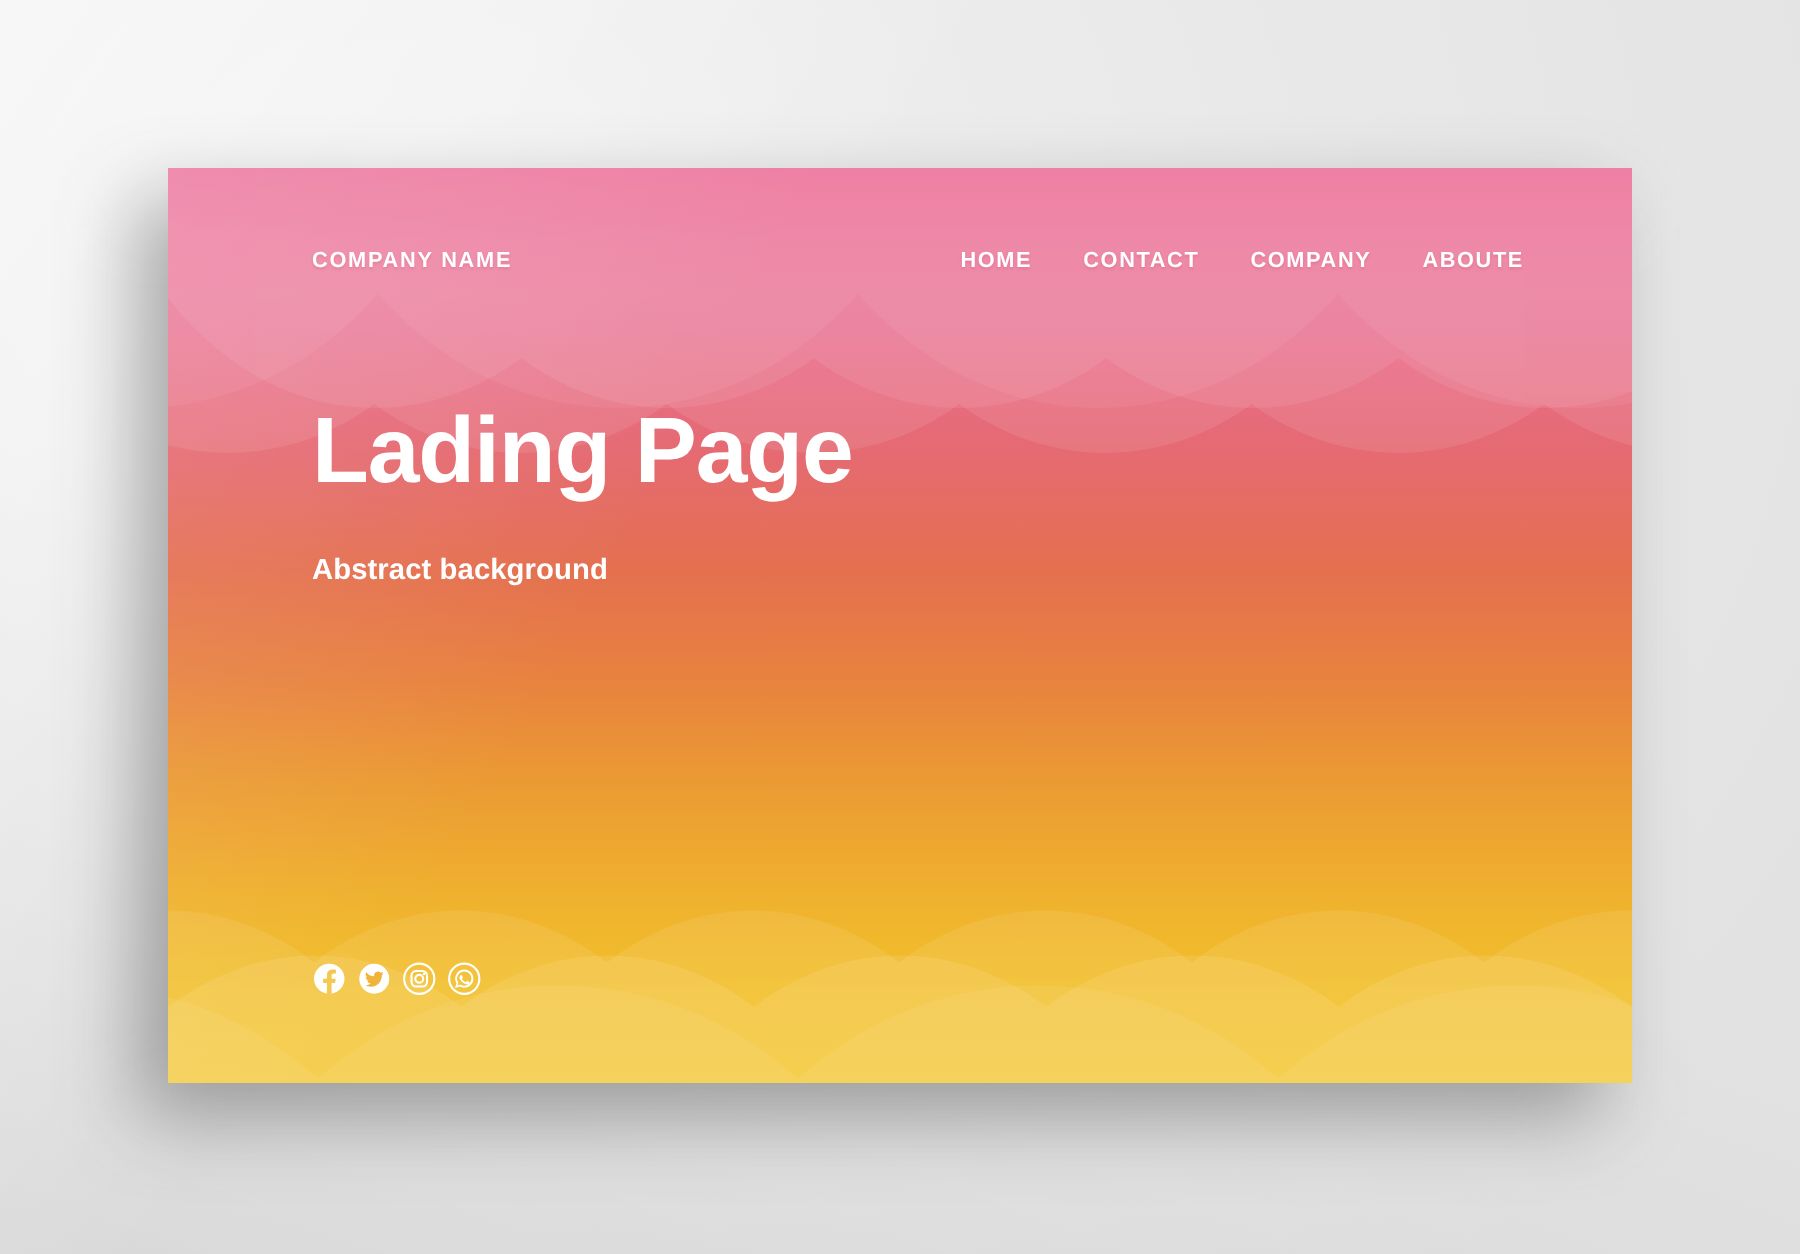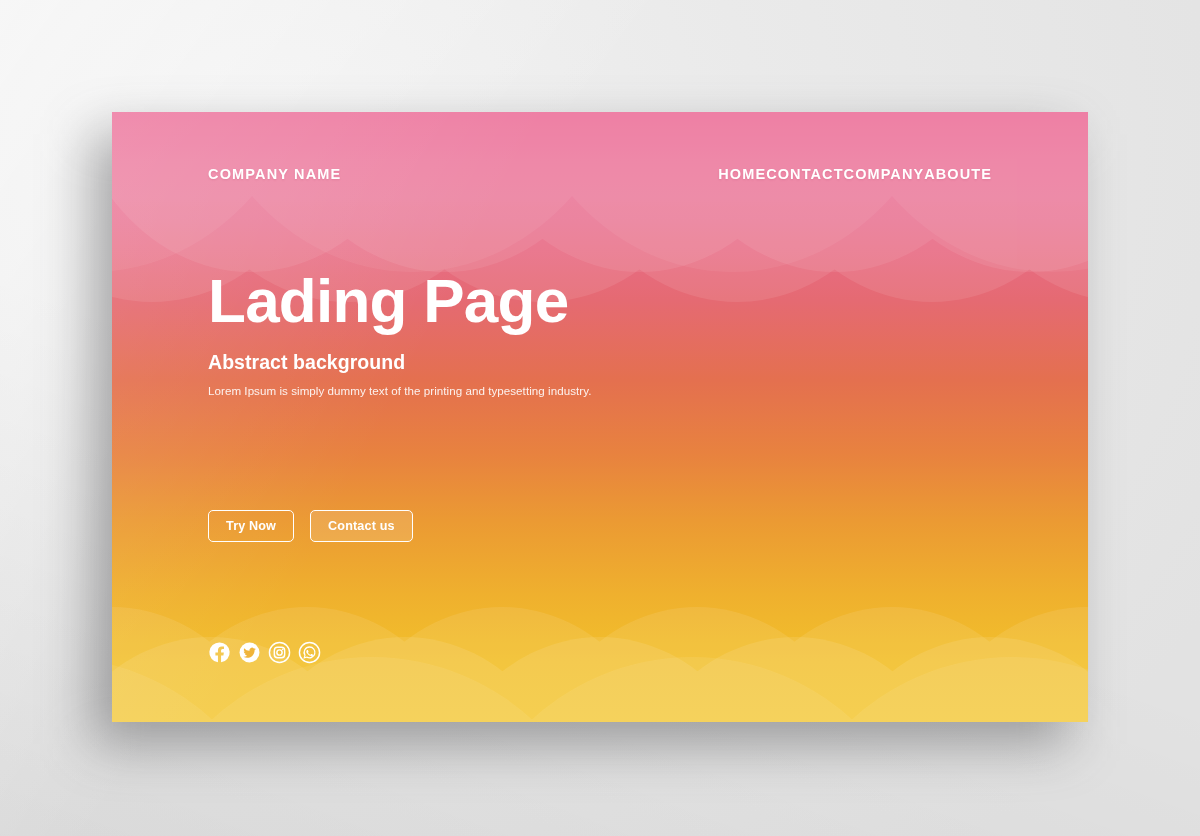--- a/index.html
+++ b/index.html
@@ -98,34 +98,35 @@
   }
 
   
   .navbar {
     position: absolute;
     left: 0; right: 0;
     top: 48px;
     height: 28px;
     display: flex;
     align-items: center;
-    padding: 0 96px 0 96px;
+    padding: 0 72px 0 96px;
   }
   .brand {
     color: #ffffff;
     font-size: 14.5px;
     font-weight: 700;
     letter-spacing: 0.08em;
     white-space: nowrap;
     text-shadow: 0 1px 2px rgba(190,60,100,0.22);
   }
   .nav-links {
     margin-left: auto;
     display: flex;
     align-items: center;
+    gap: 34px;
   }
   .nav-link {
     color: #ffffff;
     font-size: 14.5px;
     font-weight: 700;
     letter-spacing: 0.075em;
     white-space: nowrap;
     text-decoration: none;
     cursor: pointer;
     text-shadow: 0 1px 2px rgba(190,60,100,0.22);
@@ -137,28 +138,28 @@
     left: 96px;
     top: 157px;
     width: 680px;
   }
   .hero-title {
     color: #ffffff;
     font-size: 62px;
     line-height: 1.04;
     font-weight: 700;
     letter-spacing: -0.012em;
-    margin-bottom: 18px;
+    margin-bottom: 36px;
   }
   .hero-sub {
     color: #ffffff;
     font-size: 19.5px;
     font-weight: 700;
     letter-spacing: 0.003em;
-    margin-bottom: 8px;
+    margin-bottom: 26px;
   }
   .hero-body {
     color: rgba(255,255,255,0.90);
     font-size: 11.6px;
     line-height: 1.60;
     font-weight: 400;
     letter-spacing: 0.004em;
     max-width: 634px;
   }
   .hero-body p { margin: 0; }
@@ -287,28 +288,23 @@
           <a class="nav-link">CONTACT</a>
           <a class="nav-link">COMPANY</a>
           <a class="nav-link">ABOUTE</a>
         </div>
       </nav>
 
       <div class="hero">
         <h1 class="hero-title">Lading Page</h1>
         <h2 class="hero-sub">Abstract background</h2>
         <div class="hero-body">
-          <p>Lorem Ipsum is simply dummy text of the printing and typesetting industry.</p>
         </div>
       </div>
 
-      <div class="btn-row">
-        <button class="btn">Try Now</button>
-        <button class="btn btn--ghost">Contact us</button>
-      </div>
 
       <div class="social-row">
 
         <span class="social-icon">
           <svg viewBox="0 0 24 24" xmlns="http://www.w3.org/2000/svg">
             <path fill="#ffffff" d="M12 1.6A10.4 10.4 0 0 0 10.37 22.3v-7.3H7.72v-3h2.65v-2.3c0-2.62 1.56-4.07 3.95-4.07 1.14 0 2.34.2 2.34.2v2.58h-1.32c-1.3 0-1.7.8-1.7 1.63V12h2.9l-.46 3h-2.44v7.3A10.4 10.4 0 0 0 12 1.6z"></path>
           </svg>
         </span>
 
         <span class="social-icon">

